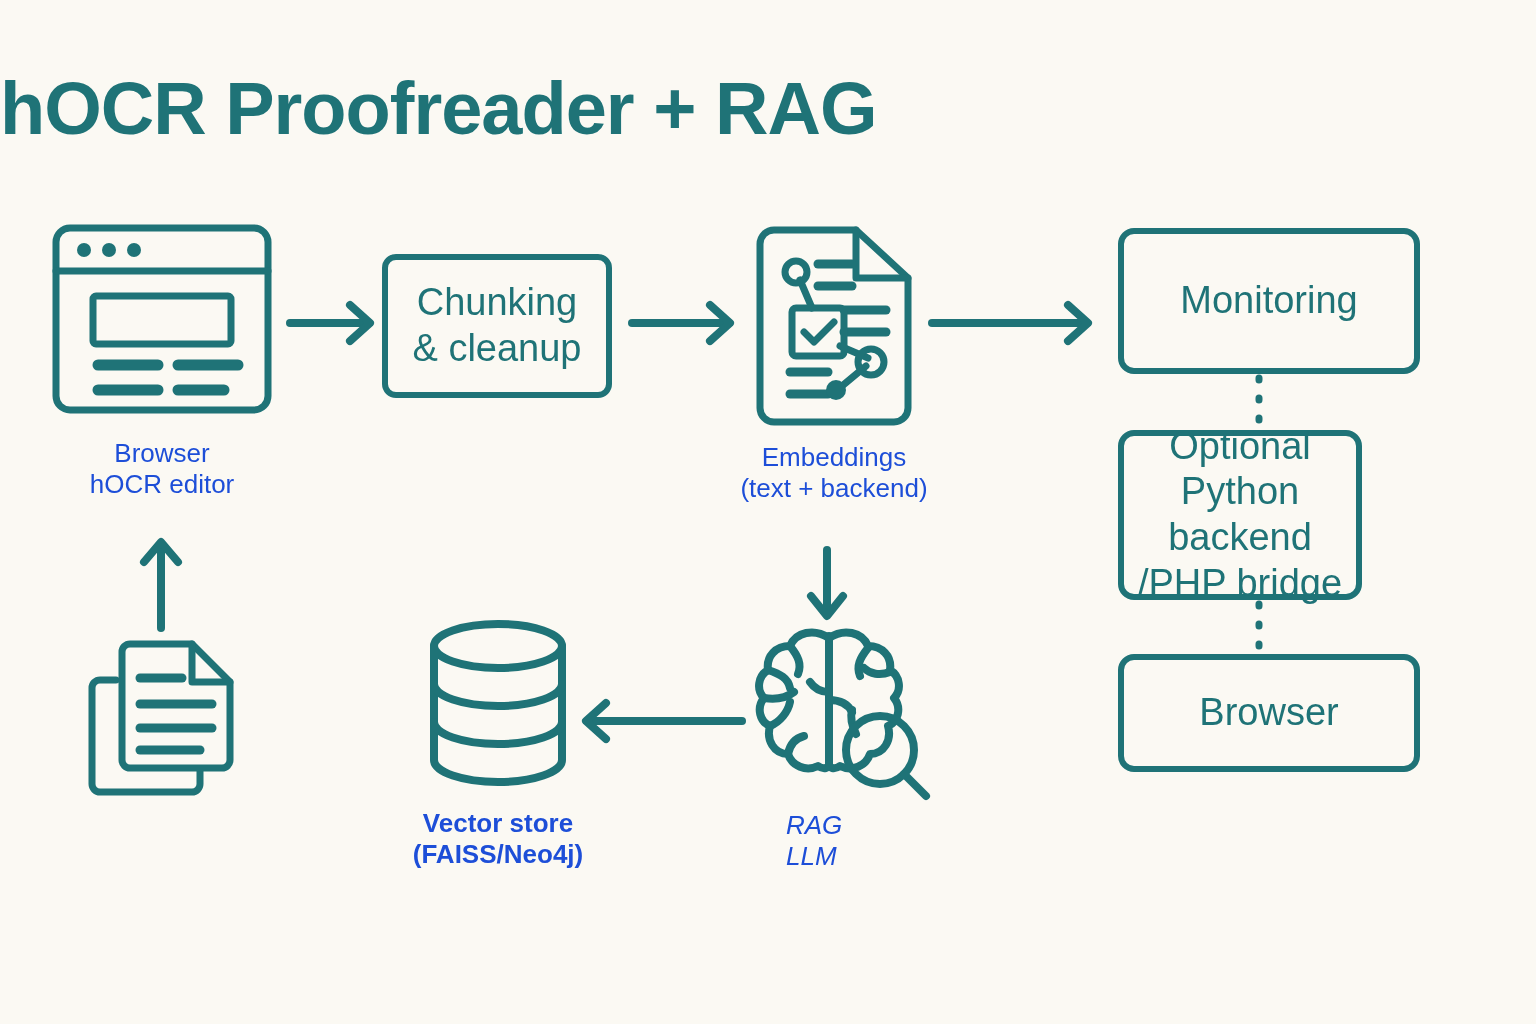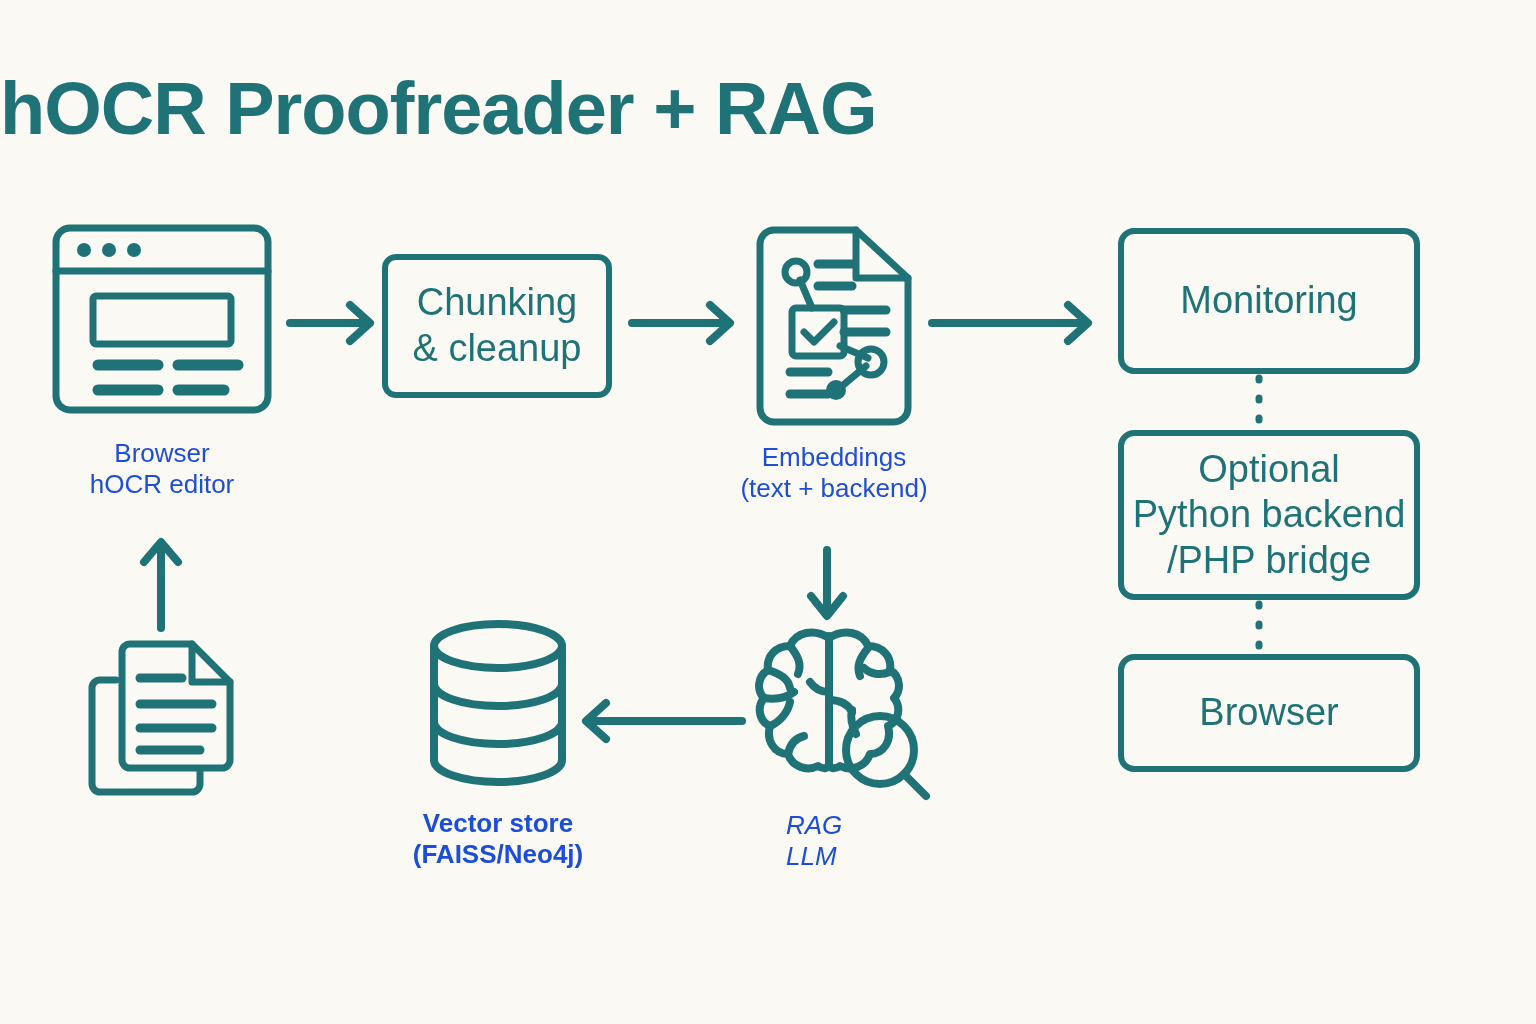--- a/index.html
+++ b/index.html
@@ -163,21 +163,21 @@
   </div>
 
   <div class="abs node-box big-radius" style="left:1108px; top:228px; width:302px; height:146px;">Monitoring</div>
 
   <div class="abs" style="left:1255px; top:376px;">
     <svg width="8" height="54" viewBox="0 0 8 54">
       <line x1="4" y1="2" x2="4" y2="52" stroke="#1F7377" stroke-width="7" stroke-linecap="round" stroke-dasharray="2 18"></line>
     </svg>
   </div>
 
-  <div class="abs node-box big-radius" style="left:1108px; top:430px; width:302px; height:170px;">Optional
+  <div class="abs node-box big-radius" style="left:1108px; top:430px; width:244px; height:170px;">Optional
 Python backend
 /PHP bridge</div>
 
   <div class="abs" style="left:1255px; top:602px;">
     <svg width="8" height="54" viewBox="0 0 8 54">
       <line x1="4" y1="2" x2="4" y2="52" stroke="#1F7377" stroke-width="7" stroke-linecap="round" stroke-dasharray="2 18"></line>
     </svg>
   </div>
 
   <div class="abs node-box big-radius" style="left:1108px; top:654px; width:302px; height:118px;">Browser</div>

